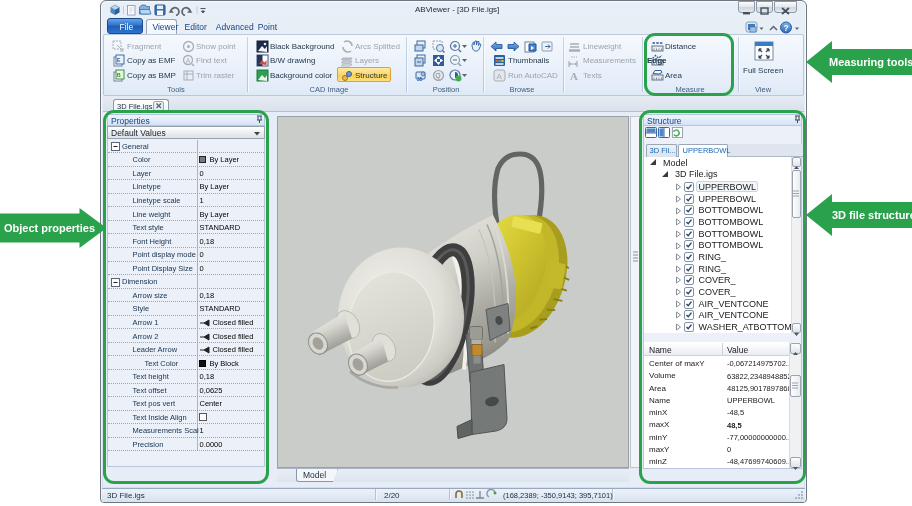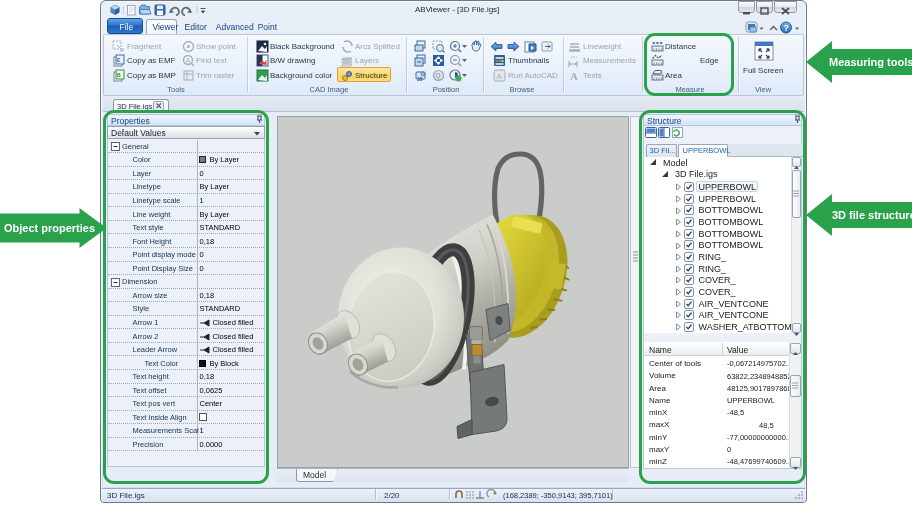--- a/index.html
+++ b/index.html
@@ -251,21 +251,21 @@
     <rect x="1" y="6" width="11" height="5" fill="#e8edf3" stroke="#5a6878" stroke-width="0.9"></rect>
     <path d="M3 8.5 v2 M5.5 8.5 v2 M8 8.5 v2 M10.5 8.5 v2" stroke="#5a6878" stroke-width="0.7"></path>
     <path d="M1.5 3 h10" stroke="#2d5d9e" stroke-width="1.6" stroke-dasharray="2.5 1.2"></path>
   </svg>
 <div class="txt" style="left:665px;top:41.5px;font-size:8px;color:#1e3348;font-weight:normal;">Distance</div>
 <svg class="abs" style="left:651px;top:54px;" width="13" height="13" viewBox="0 0 13 13">
     <rect x="1" y="6" width="11" height="5" fill="#e8edf3" stroke="#5a6878" stroke-width="0.9"></rect>
     <path d="M3 8.5 v2 M5.5 8.5 v2 M8 8.5 v2 M10.5 8.5 v2" stroke="#5a6878" stroke-width="0.7"></path>
     <path d="M1.5 4.5 L4.5 1.5 L7.5 4 L11 1.5" stroke="#2d5d9e" stroke-width="1.3" fill="none" stroke-dasharray="2 1"></path>
   </svg>
-<div class="txt" style="left:700px;top:56px;font-size:8px;color:#1e3348;font-weight:normal;">Edge</div>
+<div class="txt" style="left:647px;top:56px;font-size:8px;color:#1e3348;font-weight:bold;">Edge</div>
 <svg class="abs" style="left:651px;top:68.5px;" width="13" height="13" viewBox="0 0 13 13">
     <rect x="1" y="6" width="11" height="5" fill="#e8edf3" stroke="#5a6878" stroke-width="0.9"></rect>
     <path d="M3 8.5 v2 M5.5 8.5 v2 M8 8.5 v2 M10.5 8.5 v2" stroke="#5a6878" stroke-width="0.7"></path>
     <path d="M2 4.5 L4 1.5 h6 l1 2 l-3 1.5z" fill="#f4f7fa" stroke="#2d5d9e" stroke-width="1"></path>
   </svg>
 <div class="txt" style="left:665px;top:70.5px;font-size:8px;color:#1e3348;font-weight:normal;">Area</div>
 <div class="txt" style="left:690px;top:84.5px;font-size:7.5px;color:#3f5d80;font-weight:normal;transform:translateX(-50%);">Measure</div>
 <svg class="abs" style="left:754px;top:41px" width="20" height="20" viewBox="0 0 20 20">
 <rect x="1" y="1" width="18" height="18" fill="#fdfdfe" stroke="#7a8aa0"></rect>
 <rect x="1" y="1" width="18" height="4" fill="#3a7bc8"></rect>
@@ -614,32 +614,32 @@
     </svg></div>
 <div class="abs" style="left:791.5px;top:170px;width:9px;height:48px;background:linear-gradient(90deg,#fdfdfd,#e8ebee);border:1px solid #9aa4b0;border-radius:2px;"></div>
 <svg class="abs" style="left:793px;top:190px" width="6" height="8">
     <path d="M0 1 h6 M0 3.5 h6 M0 6 h6" stroke="#9aa4b0" stroke-width="1"></path>
   </svg>
 <div class="abs" style="left:644px;top:342px;width:157px;height:126px;background:#fff;"></div>
 <div class="abs" style="left:644px;top:342.5px;width:157px;height:13px;background:linear-gradient(#ffffff,#e9edf2);border-bottom:1px solid #cdd2d9;"></div>
 <div class="abs" style="left:722px;top:343px;width:1px;height:12px;background:#cdd2d9;"></div>
 <div class="txt" style="left:649px;top:345px;font-size:8.5px;color:#1a1a1a;font-weight:normal;">Name</div>
 <div class="txt" style="left:727px;top:345px;font-size:8.5px;color:#1a1a1a;font-weight:normal;">Value</div>
-<div class="txt" style="left:649px;top:359.0px;font-size:8px;color:#1a1a1a;font-weight:normal;">Center of tools</div>
+<div class="txt" style="left:649px;top:359.0px;font-size:8px;color:#1a1a1a;font-weight:normal;">Center of maxY</div>
 <div class="txt" style="left:727px;top:359.3px;font-size:7.5px;color:#1a1a1a;font-weight:normal;">-0,067214975702...</div>
 <div class="txt" style="left:649px;top:371.25px;font-size:8px;color:#1a1a1a;font-weight:normal;">Volume</div>
 <div class="txt" style="left:727px;top:371.55px;font-size:7.5px;color:#1a1a1a;font-weight:normal;">63822,2348948852</div>
 <div class="txt" style="left:649px;top:383.5px;font-size:8px;color:#1a1a1a;font-weight:normal;">Area</div>
 <div class="txt" style="left:727px;top:383.8px;font-size:7.5px;color:#1a1a1a;font-weight:normal;">48125,9017897868</div>
 <div class="txt" style="left:649px;top:395.75px;font-size:8px;color:#1a1a1a;font-weight:normal;">Name</div>
 <div class="txt" style="left:727px;top:396.05px;font-size:7.5px;color:#1a1a1a;font-weight:normal;">UPPERBOWL</div>
 <div class="txt" style="left:649px;top:408.0px;font-size:8px;color:#1a1a1a;font-weight:normal;">minX</div>
 <div class="txt" style="left:727px;top:408.3px;font-size:7.5px;color:#1a1a1a;font-weight:normal;">-48,5</div>
 <div class="txt" style="left:649px;top:420.25px;font-size:8px;color:#1a1a1a;font-weight:normal;">maxX</div>
-<div class="txt" style="left:727px;top:420.55px;font-size:7.5px;color:#1a1a1a;font-weight:normal;margin-left:32px;">48,5</div>
+<div class="txt" style="left:727px;top:420.55px;font-size:7.5px;color:#1a1a1a;font-weight:bold;">48,5</div>
 <div class="txt" style="left:649px;top:432.5px;font-size:8px;color:#1a1a1a;font-weight:normal;">minY</div>
 <div class="txt" style="left:727px;top:432.8px;font-size:7.5px;color:#1a1a1a;font-weight:normal;">-77,00000000000...</div>
 <div class="txt" style="left:649px;top:444.75px;font-size:8px;color:#1a1a1a;font-weight:normal;">maxY</div>
 <div class="txt" style="left:727px;top:445.05px;font-size:7.5px;color:#1a1a1a;font-weight:normal;">0</div>
 <div class="txt" style="left:649px;top:457.0px;font-size:8px;color:#1a1a1a;font-weight:normal;">minZ</div>
 <div class="txt" style="left:727px;top:457.3px;font-size:7.5px;color:#1a1a1a;font-weight:normal;">-48,47699740609...</div>
 <div class="abs" style="left:789px;top:342px;width:12px;height:126px;background:#f0f1f3;border-left:1px solid #d8dbdf;"></div>
 <div class="abs" style="left:789.5px;top:342.5px;width:11px;height:11px;background:linear-gradient(#fdfdfd,#dfe3e8);border:1px solid #9aa4b0;border-radius:2px;"><svg width="9" height="9">
       <path d="M2 6 l2.5 -3 l2.5 3z" fill="#4a5664"></path>
     </svg></div>

